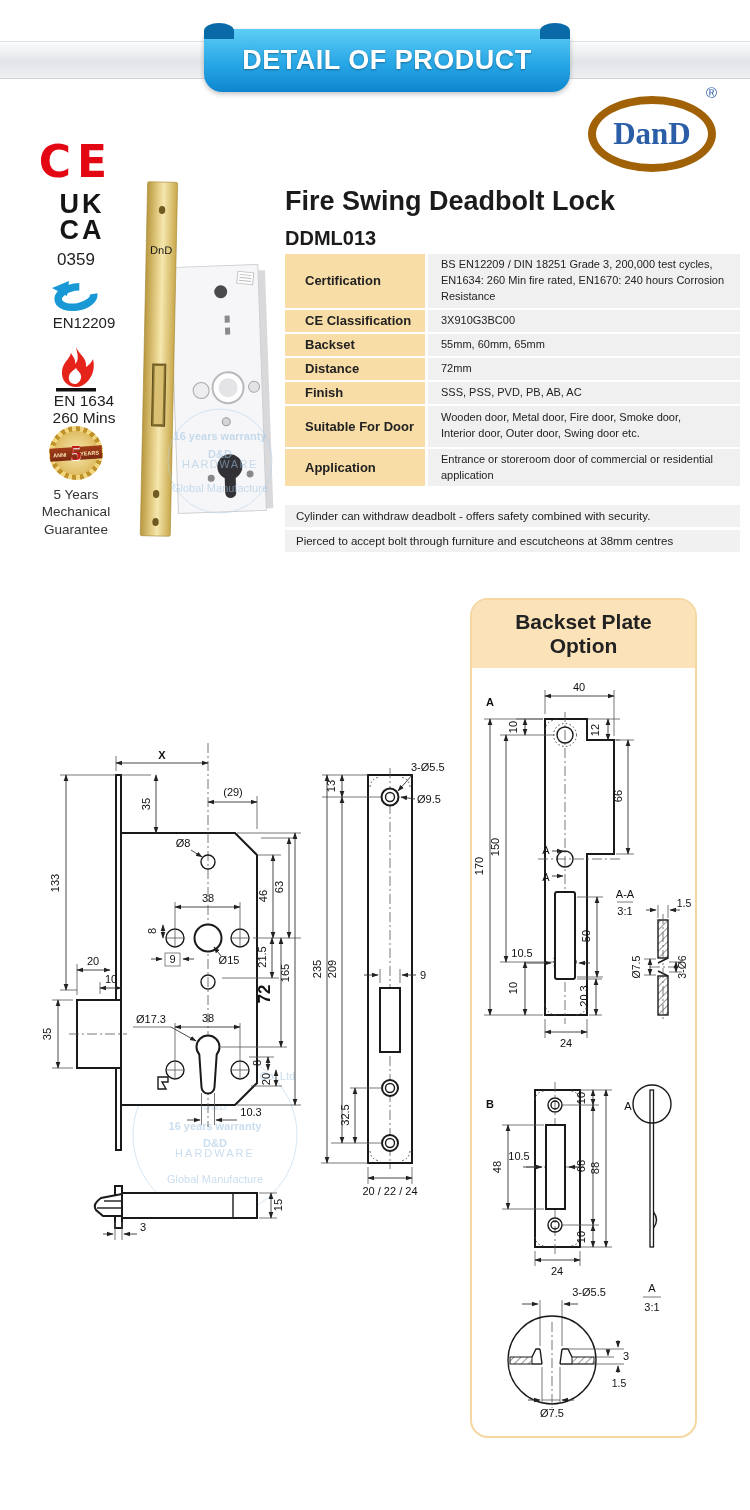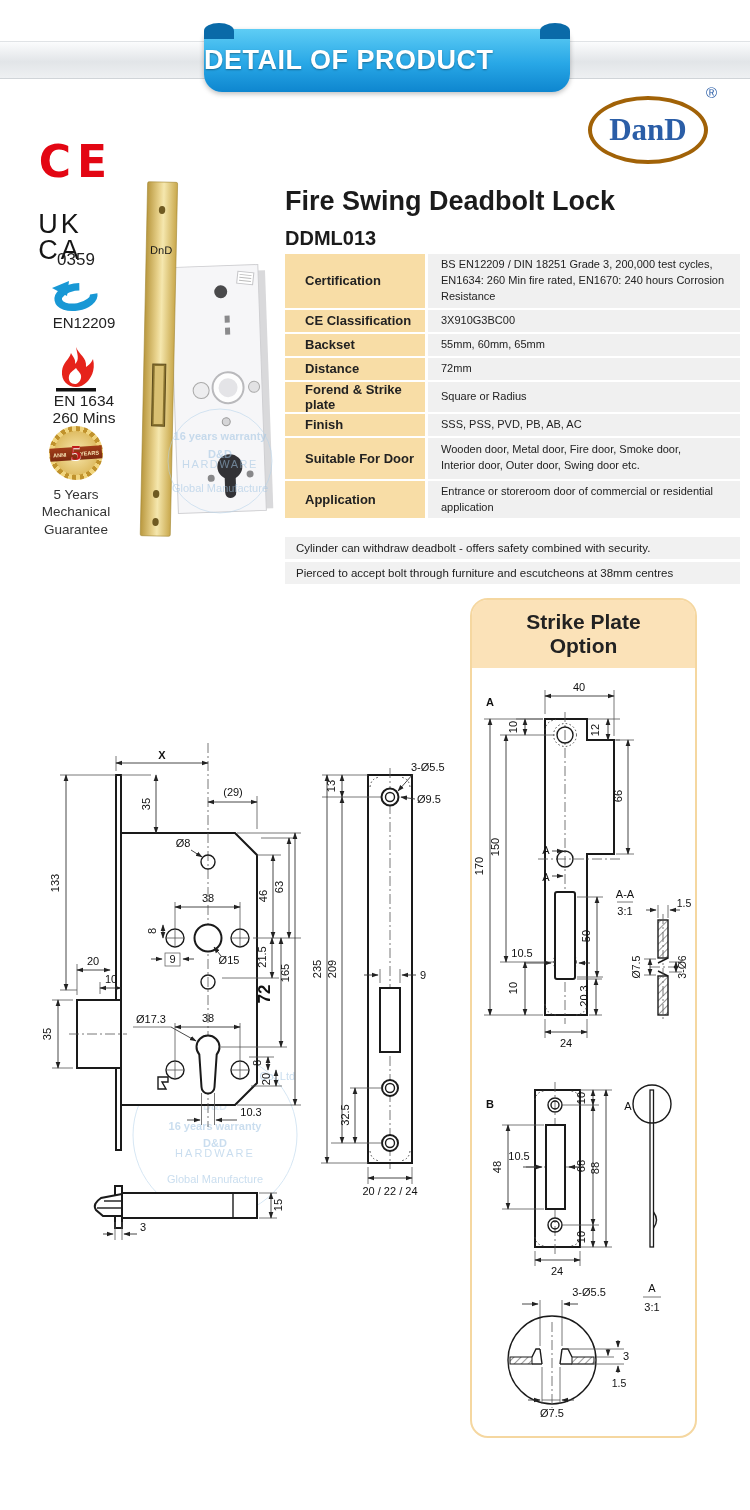--- a/index.html
+++ b/index.html
@@ -4,34 +4,34 @@
 <style>
   html,body{margin:0;padding:0;background:#fff;font-family:"Liberation Sans",sans-serif;}
   .page{position:relative;width:750px;height:1510px;background:#fff;overflow:hidden;}
   .pre{white-space:pre-line;}
   
   .graybar{position:absolute;left:0;top:41px;width:750px;height:36px;
     background:linear-gradient(180deg,#fbfcfd,#e2e5e8 55%,#eef0f2);
     border-top:1px solid #e0e3e6;border-bottom:1px solid #d0d4d8;}
   .ribbon{position:absolute;left:204px;top:29px;width:366px;height:63px;z-index:2;
     background:linear-gradient(180deg,#5ecdf5 0%,#28a7e6 55%,#0e86cf 100%);
-    border-radius:10px 10px 18px 18px;display:flex;align-items:center;
+    border-radius:10px 10px 18px 18px;display:flex;align-items:center;justify-content:center;
     box-shadow:0 2px 5px rgba(0,0,0,.25);}
   .ribbon:before,.ribbon:after{content:"";position:absolute;top:-6px;width:30px;height:16px;background:#0a6aa8;border-radius:50% 50% 0 0;z-index:-1;}
   .ribbon:before{left:0;}
   .ribbon:after{right:0;}
   .ribbon-text{color:#fff;font-size:27px;font-weight:bold;letter-spacing:.5px;text-shadow:0 1px 2px rgba(0,0,0,.35);}
-  .logo{position:absolute;left:588px;top:96px;width:112px;height:60px;border:4px solid #a16207;border-radius:50%;
+  .logo{position:absolute;left:588px;top:96px;width:112px;height:60px;border:8px solid #a16207;border-radius:50%;
     display:flex;align-items:center;justify-content:center;}
   .logo-text{font-family:"Liberation Serif",serif;font-weight:bold;font-size:31px;color:#2b5ea7;}
   .logo-reg{position:absolute;left:706px;top:84px;font-size:15px;color:#2b5ea7;}
   .ce{position:absolute;left:30px;top:136px;width:92px;text-align:center;color:#e30613;
     font-size:44px;font-weight:600;letter-spacing:6px;font-family:"DejaVu Sans",sans-serif;}
-  .ukca{position:absolute;left:14px;top:192px;width:92px;text-align:center;font-weight:400;
-    font-size:27px;line-height:.95;letter-spacing:3px;color:#151515;margin-top:20px;}
+  .ukca{position:absolute;left:36px;top:192px;width:92px;text-align:center;font-weight:700;
+    font-size:27px;line-height:.95;letter-spacing:3px;color:#151515;}
   .ukca-code{position:absolute;left:30px;top:250px;width:92px;text-align:center;font-size:17px;color:#222;}
   .icon-wrap{position:absolute;width:92px;text-align:center;}
   .certlabel{position:absolute;width:92px;text-align:center;font-size:15px;color:#222;left:38px;}
   .badge{position:absolute;left:49px;top:426px;width:54px;height:54px;border-radius:50%;
     background:repeating-conic-gradient(#c0922c 0 9deg,#f0d47e 9deg 18deg);
     display:flex;align-items:center;justify-content:center;}
   .badge-inner{width:44px;height:44px;border-radius:50%;background:radial-gradient(#f8e7ad,#d4ab45);
     position:relative;display:flex;align-items:center;justify-content:center;}
   .badge-band{position:absolute;left:-4px;right:-4px;top:16px;height:13px;
     background:linear-gradient(180deg,#a03c18,#7c2a10);transform:rotate(-4deg);
@@ -193,24 +193,20 @@
       </div>
     <div class="srow">
         <div class="slabel h22">Backset</div>
         <div class="sval h22">55mm, 60mm, 65mm</div>
       </div>
     <div class="srow">
         <div class="slabel h22">Distance</div>
         <div class="sval h22">72mm</div>
       </div>
     <div class="srow">
-        <div class="slabel h22">Forend &amp; Strike plate</div>
-        <div class="sval h22">Square or Radius</div>
-      </div>
-    <div class="srow">
         <div class="slabel h22">Finish</div>
         <div class="sval h22">SSS, PSS, PVD, PB, AB, AC</div>
       </div>
     <div class="srow">
         <div class="slabel h42">Suitable For Door</div>
         <div class="sval h42 pre">Wooden door, Metal door, Fire door, Smoke door,
 Interior door, Outer door, Swing door etc.</div>
       </div>
     <div class="srow">
         <div class="slabel h22">Application</div>
@@ -398,21 +394,21 @@
         <line class="e" x1="97" y1="487" x2="97" y2="505"></line>
       <line class="d" x1="78" y1="499" x2="88" y2="499" marker-end="url(#a1)"></line>
       <line class="d" x1="112" y1="499" x2="99" y2="499" marker-end="url(#a1)"></line>
       <text transform="rotate(-90 257 470)" x="257" y="470">15</text>
       <text x="118" y="496">3</text>
     </g>
   </svg>
 
   <div class="panel">
     <div class="panel-head">
-      <div>Strike Plate</div>
+      <div>Backset Plate</div>
       <div>Option</div>
     </div>
     <svg class="panel-svg" width="223" height="766" viewBox="0 0 223 766">
       <defs>
         <marker id="a2" viewBox="0 0 10 10" refX="9" refY="5" markerWidth="7.5" markerHeight="7.5" orient="auto-start-reverse">
           <path d="M0,1.5 L10,5 L0,8.5 z" fill="#222"></path>
         </marker>
         <pattern id="h2" width="5" height="5" patternTransform="rotate(45)" patternUnits="userSpaceOnUse">
           <line x1="0" y1="0" x2="0" y2="5" stroke="#333" stroke-width="1"></line>
         </pattern>

